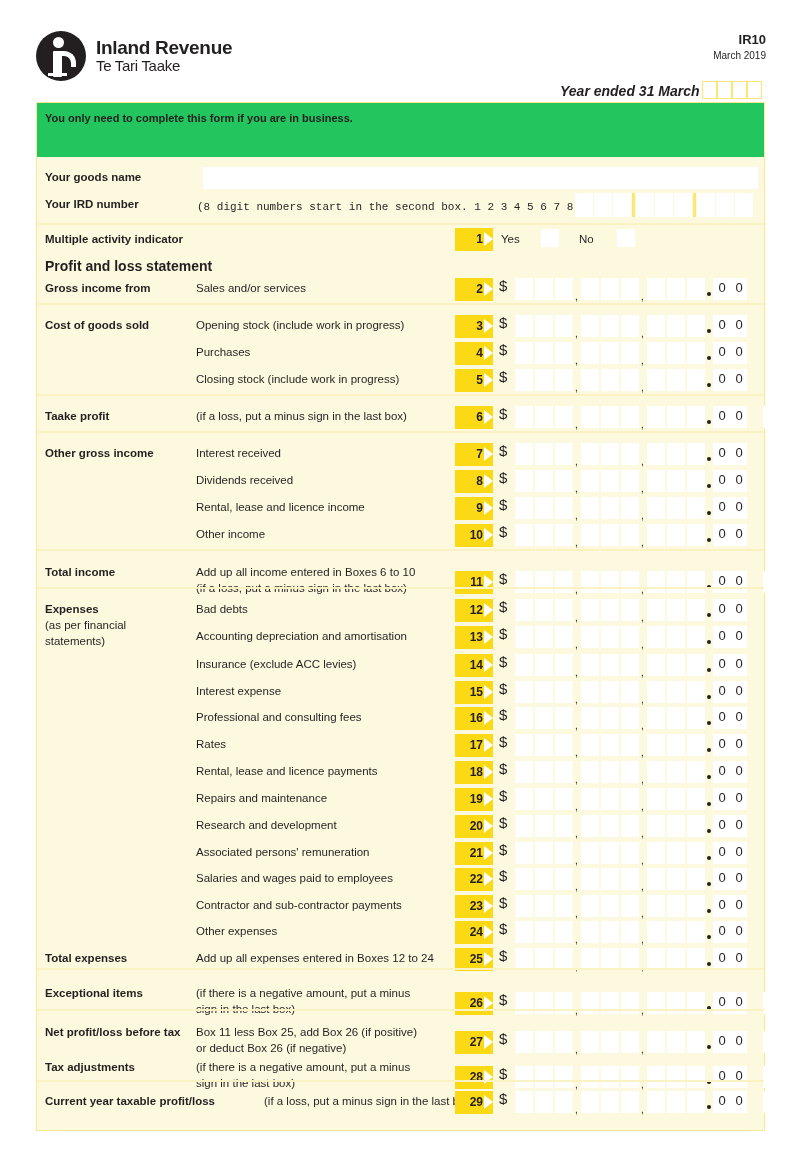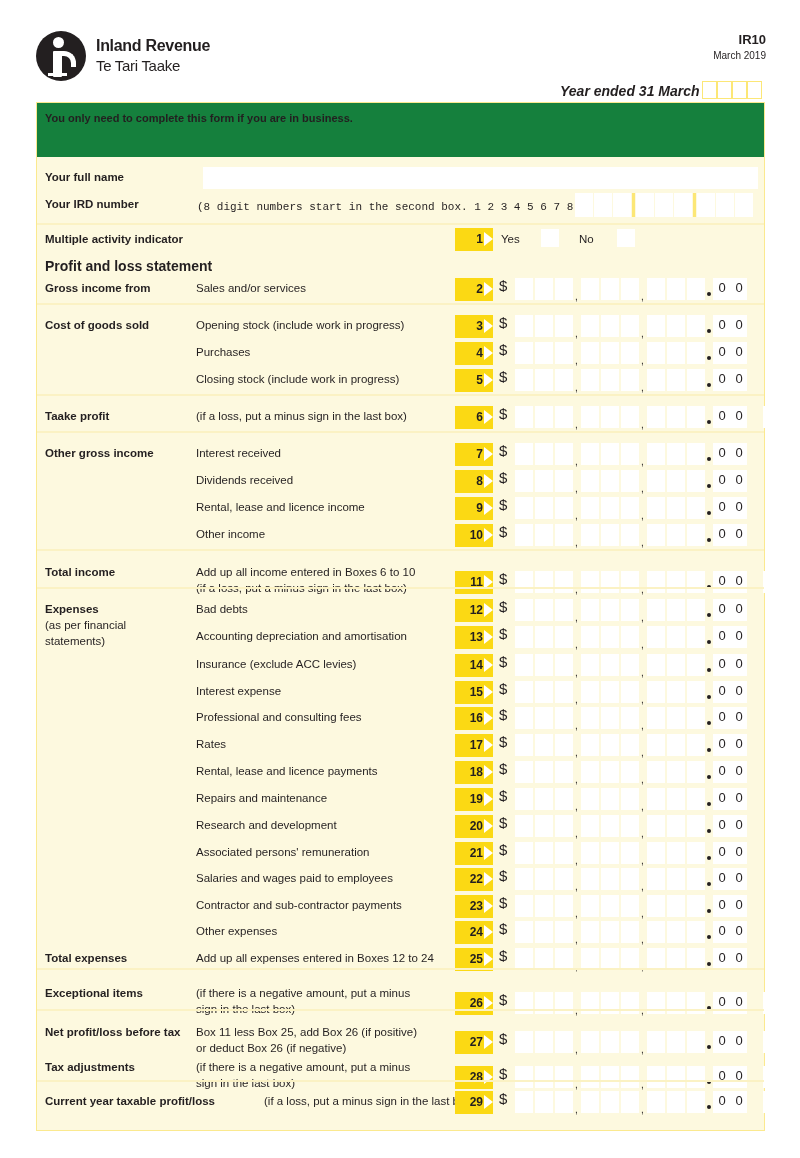--- a/index.html
+++ b/index.html
@@ -3,31 +3,31 @@
 <meta charset="utf-8">
 <style>
   * { box-sizing: border-box; margin: 0; padding: 0; }
   body { width: 800px; height: 1158px; background: #ffffff; font-family: "Liberation Sans", "DejaVu Sans", sans-serif; color: #231f20; position: relative; overflow: hidden; }
   .header { position: absolute; left: 0; top: 0; width: 800px; height: 104px; }
   .logo { position: absolute; left: 36px; top: 31px; width: 50px; height: 50px; border-radius: 50%; background: #231f20; }
   .logo .dot { position: absolute; left: 17px; top: 6px; width: 11px; height: 11px; border-radius: 50%; background: #fff; }
   .logo .stem { position: absolute; left: 17px; top: 20px; width: 9px; height: 26px; background: #fff; border-radius: 1px; }
   .logo .arc { position: absolute; left: 24px; top: 20px; width: 16px; height: 16px; border: 5px solid #fff; border-left: none; border-bottom: none; border-radius: 0 12px 0 0; }
   .logo .base { position: absolute; left: 12px; top: 42px; width: 19px; height: 3px; background: #fff; }
-  .org-name { position: absolute; left: 96px; top: 37px; font-size: 16px; font-weight: bold; letter-spacing: -0.3px; }
+  .org-name { position: absolute; left: 96px; top: 37px; font-size: 19px; font-weight: bold; letter-spacing: -0.3px; }
   .org-sub { position: absolute; left: 96px; top: 57px; font-size: 15px; letter-spacing: -0.3px; }
   .title { position: absolute; left: 247px; top: 28px; font-size: 30px; letter-spacing: -0.3px; }
   .form-code { position: absolute; right: 34px; top: 32px; font-size: 13px; font-weight: bold; text-align: right; }
   .form-date { position: absolute; right: 34px; top: 50px; font-size: 10px; text-align: right; }
   .year-label { position: absolute; left: 560px; top: 83px; font-size: 14px; font-weight: bold; font-style: italic; }
   .year-boxes { position: absolute; left: 702px; top: 81px; display: flex; }
   .year-box { width: 15px; height: 18px; border: 1.5px solid #fce776; margin-right: 0; background: #fff; }
 
   .panel { position: absolute; left: 36px; top: 102px; width: 729px; height: 1029px; background: #fdf9df; border: 1.5px solid #fbe98f; }
-  .notice { position: absolute; left: 0; top: 0; width: 100%; height: 54px; background: #15803d; }
+  .notice { position: absolute; left: 0; top: 0; width: 100%; height: 54px; background: #22c55e; }
   .notice p { position: absolute; left: 8px; font-size: 11px; font-weight: bold; }
   .n1 { top: 9px; } .n2 { top: 31px; }
 
   .lbl-bold { position: absolute; font-size: 11.5px; font-weight: bold; }
   .lbl { position: absolute; font-size: 11.5px; }
   .name-input { position: absolute; left: 166px; top: 64px; width: 555px; height: 22px; background: #fff; border: none; }
   .ird-note { position: absolute; left: 160px; top: 98px; font-size: 11px; font-family: Liberation Mono, monospace; }
   .ird-boxes { position: absolute; left: 538px; top: 90px; display: flex; }
   .ird-box { width: 18px; height: 24px; background: #fff; margin-right: 1px; }
   .ird-gap { width: 3px; background: #fce776; margin-right: 1px; }
@@ -69,21 +69,21 @@
     <div class="year-box"></div>
     <div class="year-box"></div>
   </div>
 </div>
 
 <div class="panel">
   <div class="notice">
     <p class="n1">You only need to complete this form if you are in business.</p>
   </div>
 
-  <div class="lbl-bold" style="left:8px;top:68px;">Your full name</div>
+  <div class="lbl-bold" style="left:8px;top:68px;">Your goods name</div>
   <input class="name-input" value="" style="">
 
   <div class="lbl-bold" style="left:8px;top:95px;">Your IRD number</div>
   <div class="ird-note">(8 digit numbers start in the second box.   1 2 3 4 5 6 7 8 )</div>
   <div class="ird-boxes">
     <div class="ird-box"></div>
     <div class="ird-box"></div>
     <div class="ird-box"></div>
     <div class="ird-gap"></div>
     <div class="ird-box"></div>

